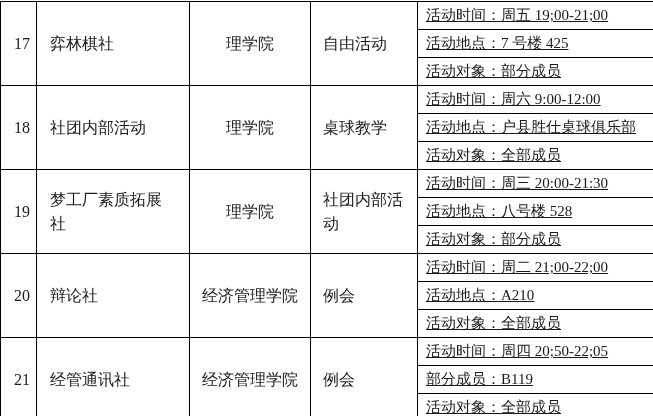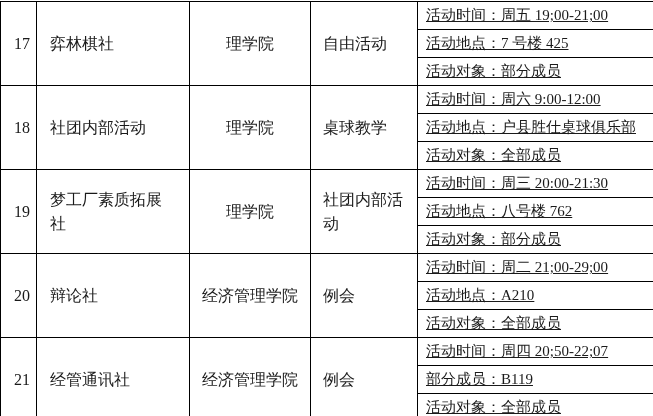--- a/index.html
+++ b/index.html
@@ -112,48 +112,48 @@
       </tr>
 
       <tr class="main-row">
         <td class="c-no">19</td>
         <td class="c-name">梦工厂素质拓展社</td>
         <td class="c-college">理学院</td>
         <td class="c-type">社团内部活动</td>
         <td class="c-details">
           <div class="details-stack">
             <div class="detail-line">活动时间：周三 20:00-21:30</div>
-            <div class="detail-line">活动地点：八号楼 762</div>
+            <div class="detail-line">活动地点：八号楼 528</div>
             <div class="detail-line">活动对象：部分成员</div>
           </div>
         </td>
       </tr>
 
       <tr class="main-row">
         <td class="c-no">20</td>
         <td class="c-name">辩论社</td>
         <td class="c-college">经济管理学院</td>
         <td class="c-type">例会</td>
         <td class="c-details">
           <div class="details-stack">
-            <div class="detail-line">活动时间：周二 21;00-29;00</div>
+            <div class="detail-line">活动时间：周二 21;00-22;00</div>
             <div class="detail-line">活动地点：A210</div>
             <div class="detail-line">活动对象：全部成员</div>
           </div>
         </td>
       </tr>
 
       <tr class="main-row">
         <td class="c-no">21</td>
         <td class="c-name">经管通讯社</td>
         <td class="c-college">经济管理学院</td>
         <td class="c-type">例会</td>
         <td class="c-details">
           <div class="details-stack">
-            <div class="detail-line">活动时间：周四 20;50-22;07</div>
+            <div class="detail-line">活动时间：周四 20;50-22;05</div>
             <div class="detail-line">部分成员：B119</div>
             <div class="detail-line">活动对象：全部成员</div>
           </div>
         </td>
       </tr>
 
     </tbody>
   </table>
 </div>
 

